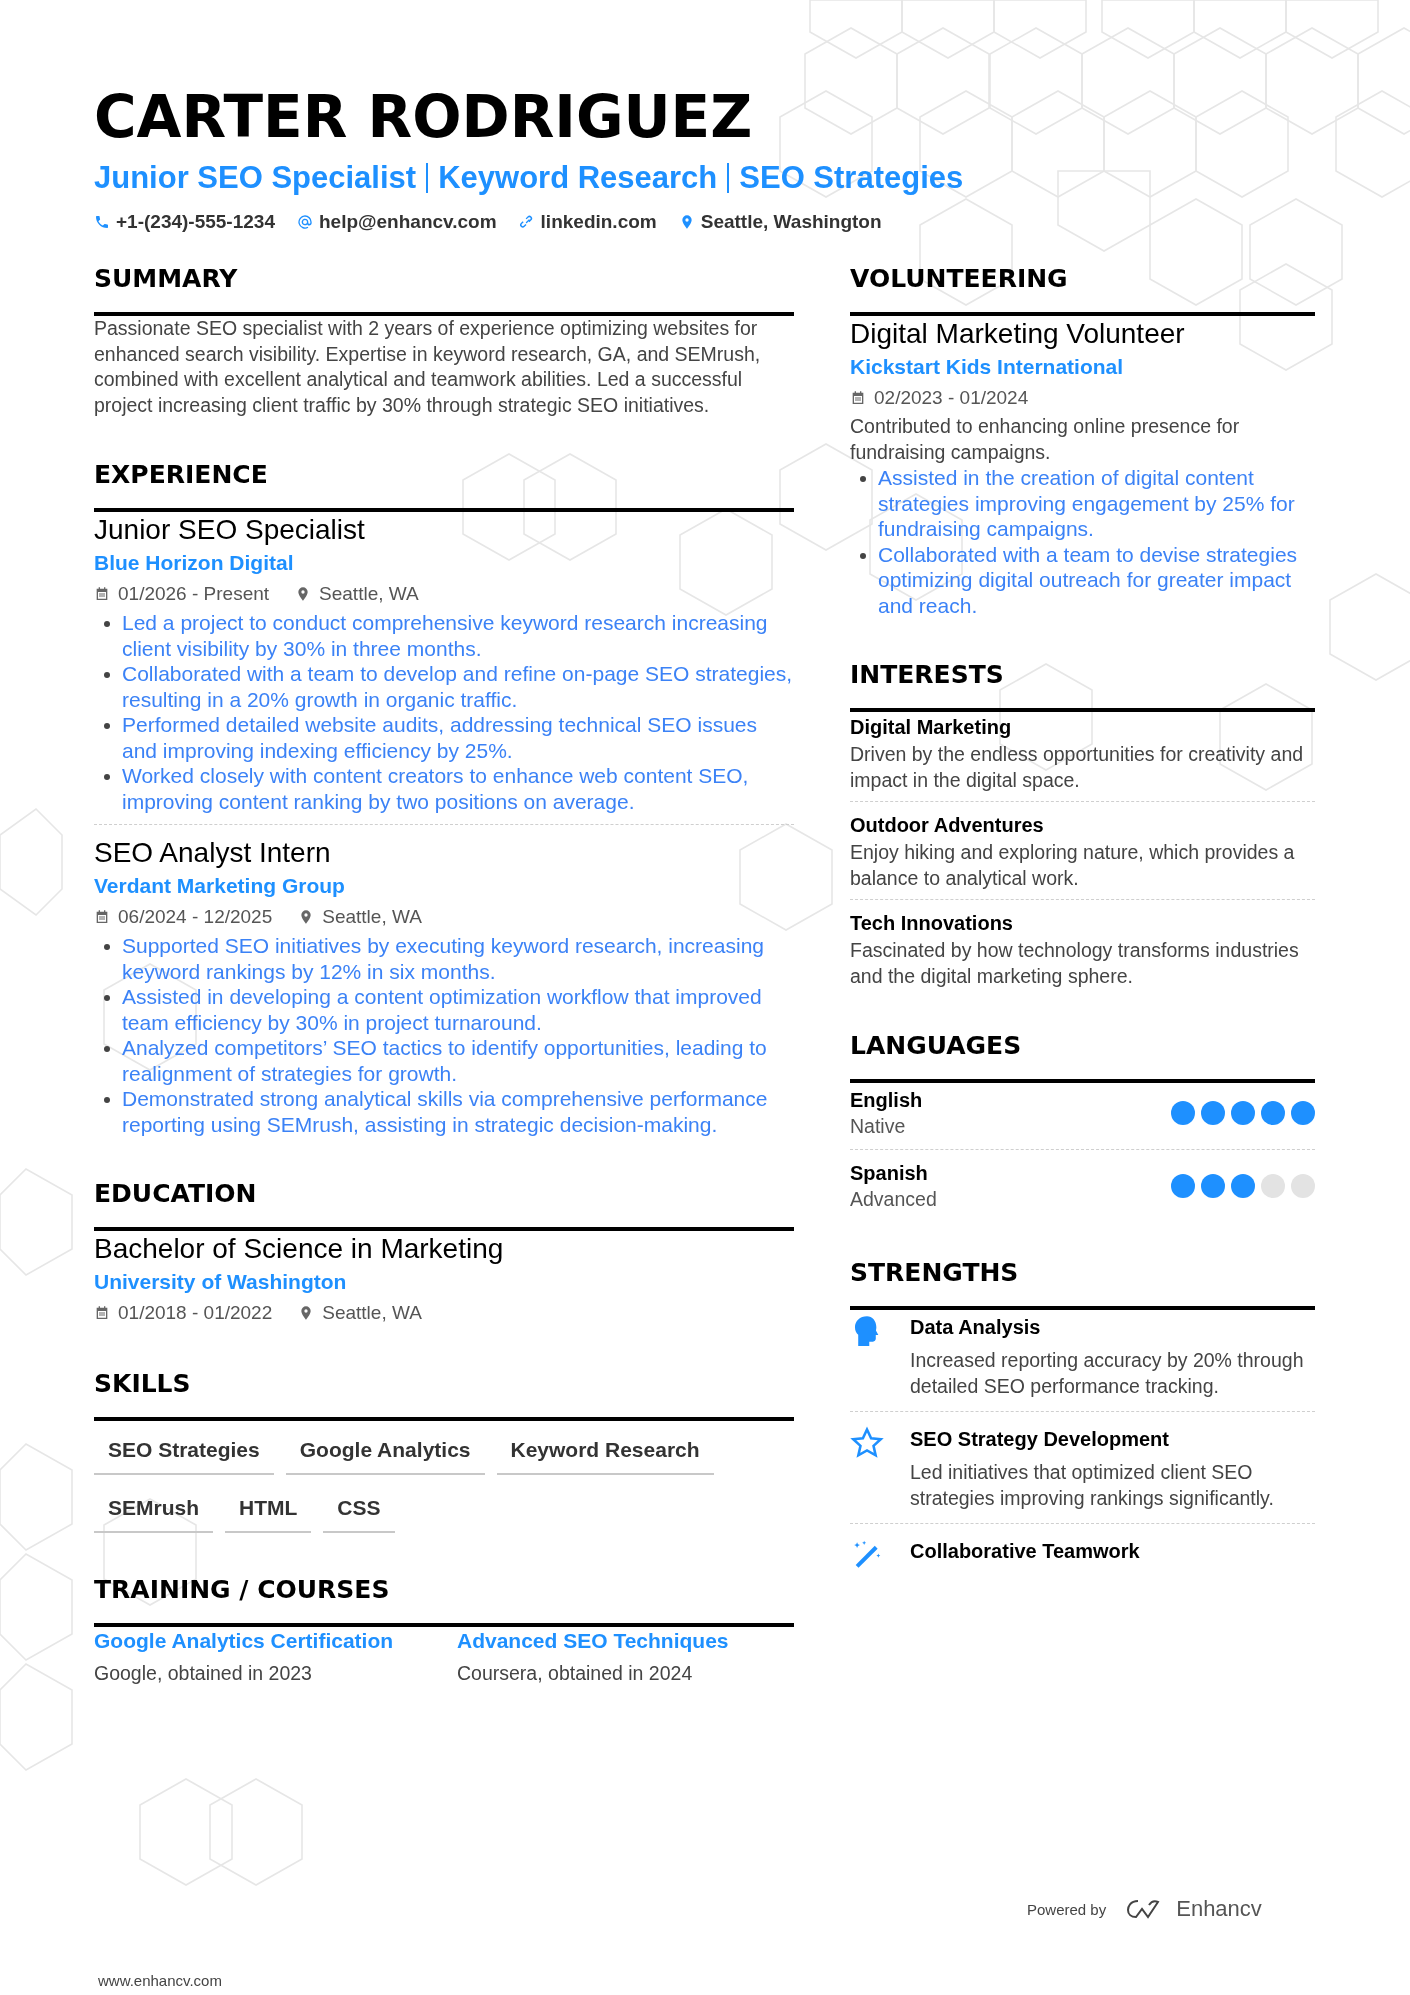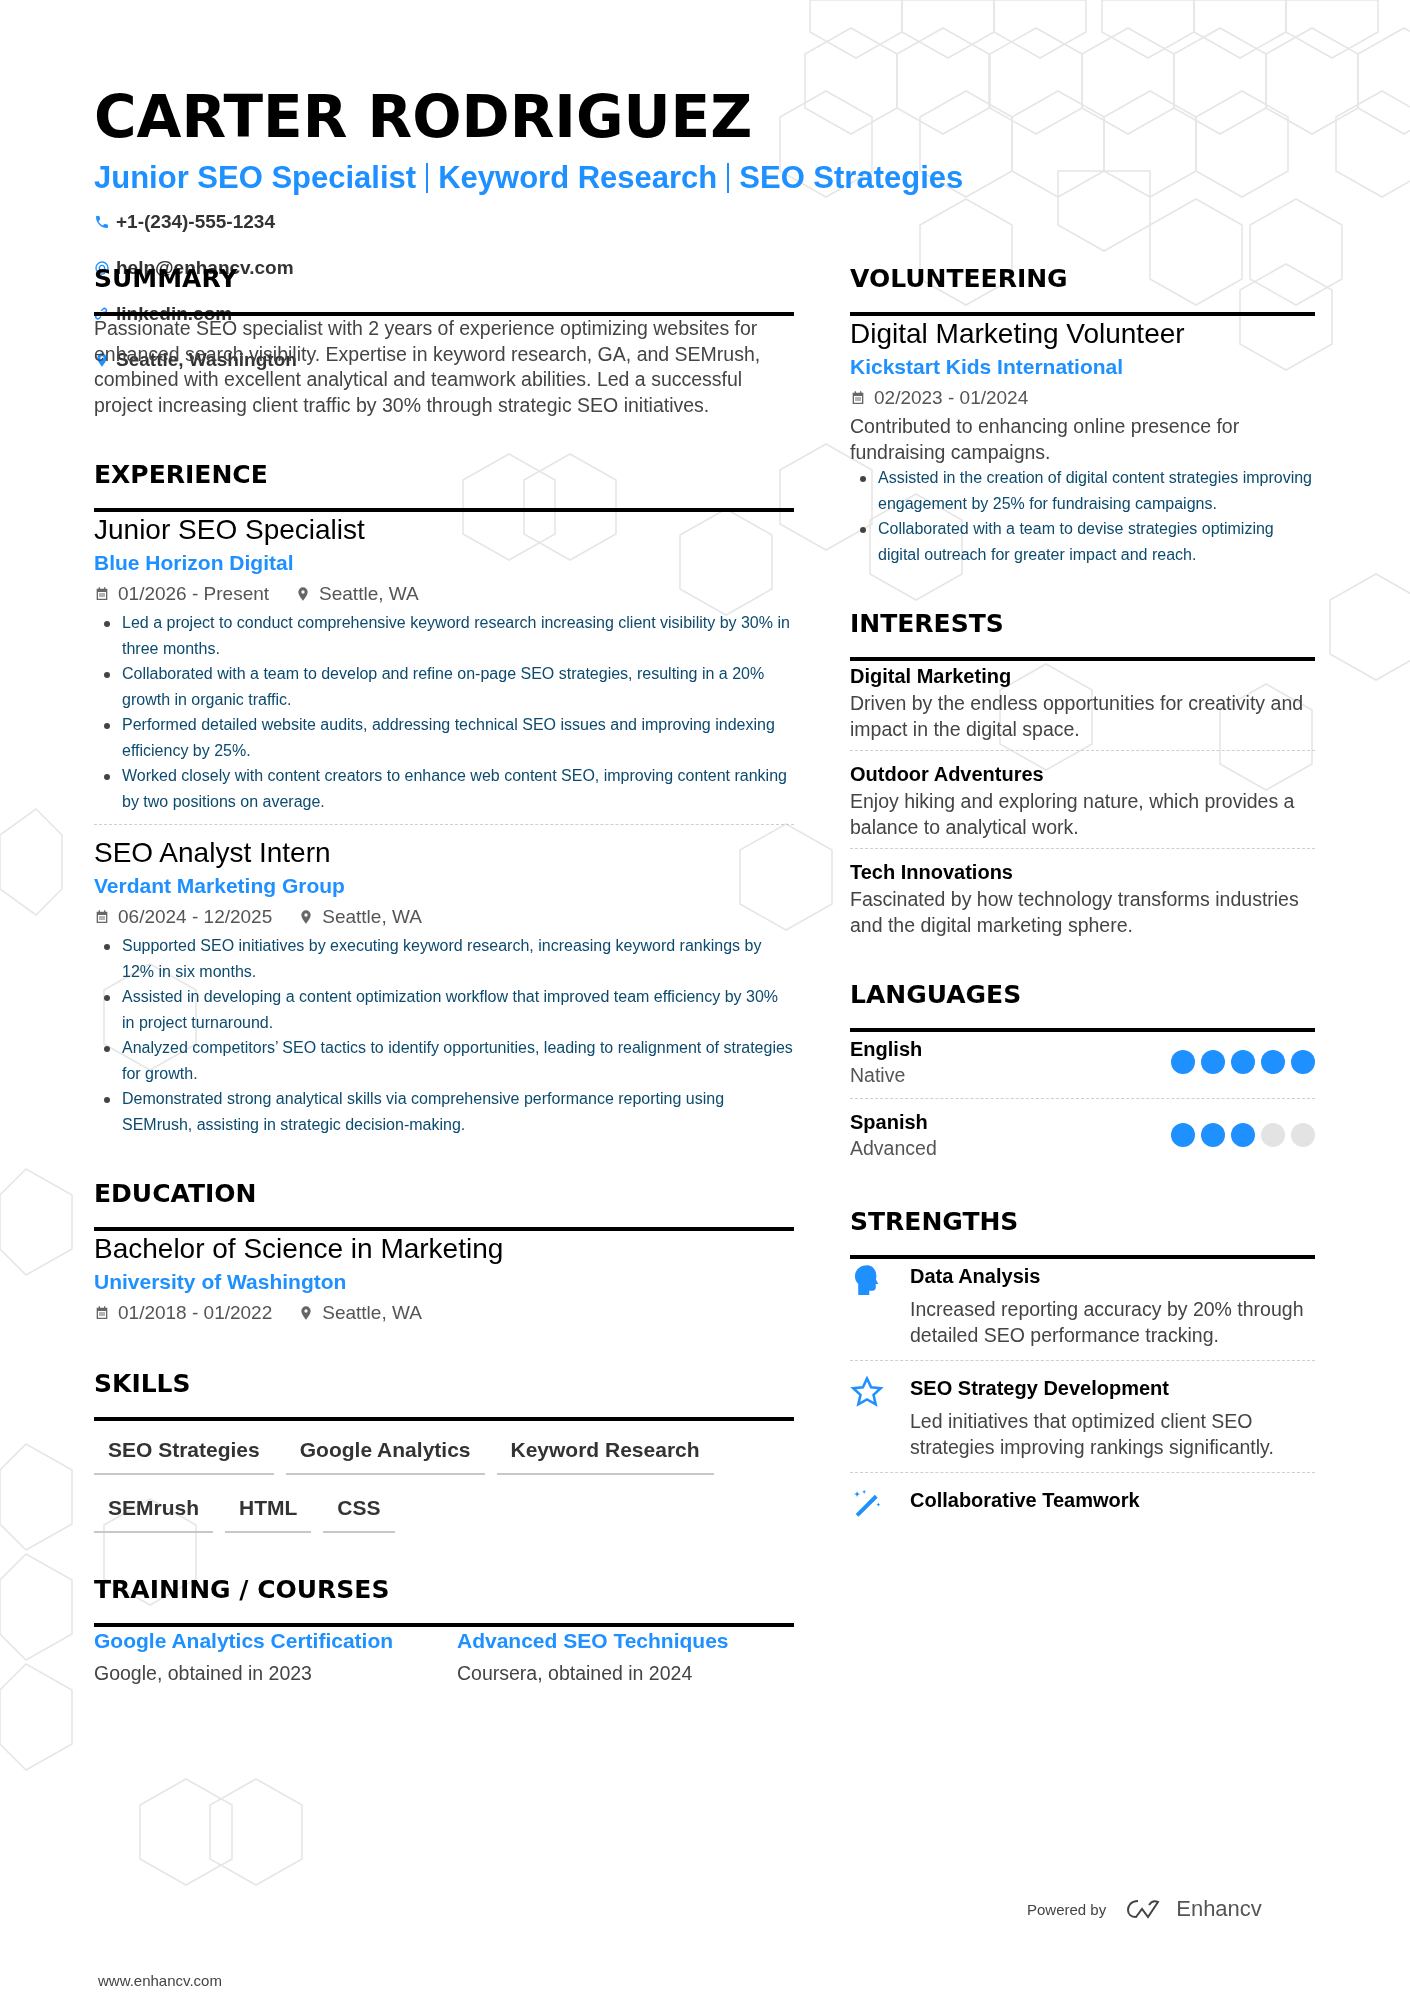--- a/index.html
+++ b/index.html
@@ -5,38 +5,38 @@
   * { box-sizing: border-box; margin: 0; padding: 0; }
   html, body { width: 1410px; height: 1995px; background: #ffffff; }
   body { position: relative; font-family: "Liberation Sans", sans-serif; color: #333; overflow: hidden; }
   .hexbg { position: absolute; left: 0; top: 0; width: 1410px; height: 1995px; z-index: 0; pointer-events: none; }
   .page { position: relative; z-index: 1; width: 1410px; height: 1995px; }
 
   .header { position: absolute; left: 94px; top: 82px; width: 1230px; }
   .name { font-family: "DejaVu Sans", sans-serif; font-weight: bold; font-size: 58px; color: #000; letter-spacing: 0px; line-height: 70px; }
   .title-line { margin-top: 8px; font-size: 31px; font-weight: bold; color: #1e90ff; line-height: 36px; }
   .title-line .sep { display: inline-block; width: 2px; height: 30px; background: #1e90ff; margin: 0 10px; vertical-align: -5px; }
-  .contacts { margin-top: 14px; display: flex; gap: 22px; font-size: 19px; font-weight: bold; color: #333; line-height: 24px; flex-direction: column; }
+  .contacts { margin-top: 14px; display: flex; gap: 22px; font-size: 19px; font-weight: bold; color: #333; line-height: 24px; }
   .contact { display: flex; align-items: center; gap: 6px; }
   .contact svg { width: 16px; height: 16px; fill: #1e90ff; }
 
   .col-left { position: absolute; left: 94px; top: 258px; width: 700px; }
   .col-right { position: absolute; left: 850px; top: 258px; width: 465px; }
 
   .section { margin-bottom: 36px; }
   .section-title { font-family: "DejaVu Sans", sans-serif; font-weight: bold; font-size: 25px; color: #000; line-height: 42px; border-bottom: 4px solid #000; padding-bottom: 12px; }
   .para { font-size: 19.5px; line-height: 25.5px; color: #444; }
 
   .entry-title { font-size: 28px; color: #000; line-height: 36px; }
   .entry-company { font-size: 21px; font-weight: bold; color: #1e90ff; line-height: 30px; }
   .meta { display: flex; gap: 26px; font-size: 19px; color: #555; line-height: 28px; margin: 2px 0 2px; }
   .meta span.item { display: flex; align-items: center; gap: 8px; }
   .meta svg { width: 16px; height: 16px; fill: #666; }
   ul.bullets { list-style: none; }
-  ul.bullets li { position: relative; padding-left: 28px; font-size: 16px; line-height: 25.5px; color: #0c4a6e; }
+  ul.bullets li { position: relative; padding-left: 28px; font-size: 21px; line-height: 25.5px; color: #3b82f6; }
   ul.bullets li::before { content: ""; position: absolute; left: 10px; top: 11px; width: 6px; height: 6px; border-radius: 50%; background: #444; }
   .dash-sep { border-top: 1.5px dashed #cfcfcf; margin: 10px 0 10px; }
 
   .skills { display: flex; flex-wrap: wrap; gap: 12px 12px; margin-top: 8px; width: 700px; }
   .skill { font-size: 21px; font-weight: bold; color: #333; padding: 8px 14px 10px; border-bottom: 2px solid #c8c8c8; line-height: 26px; }
 
   .courses { display: flex; gap: 28px; }
   .course { width: 335px; }
   .course-title { font-size: 21px; font-weight: bold; color: #1e90ff; line-height: 27px; }
   .course-sub { font-size: 19.5px; color: #444; line-height: 26px; margin-top: 6px; }

